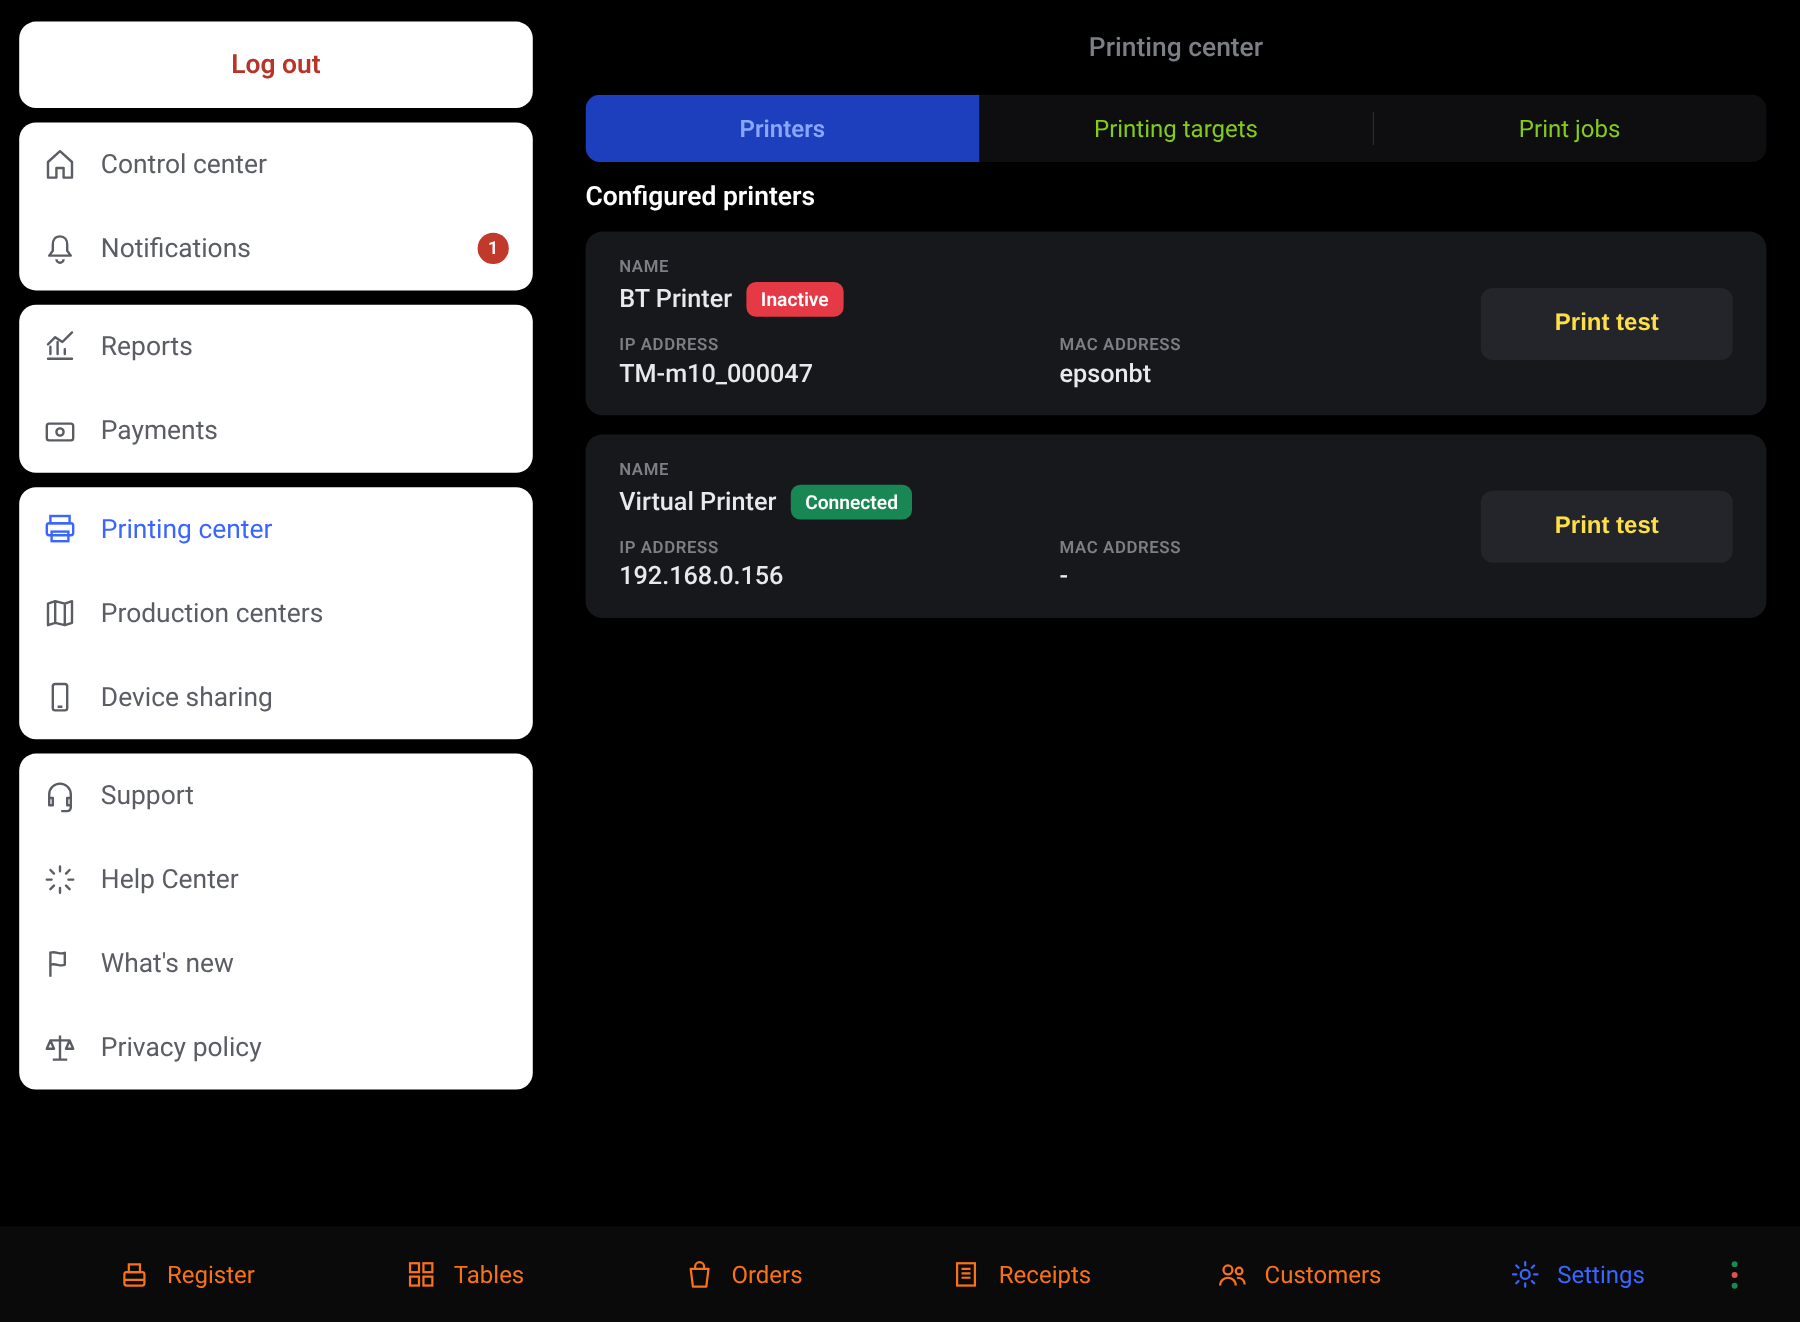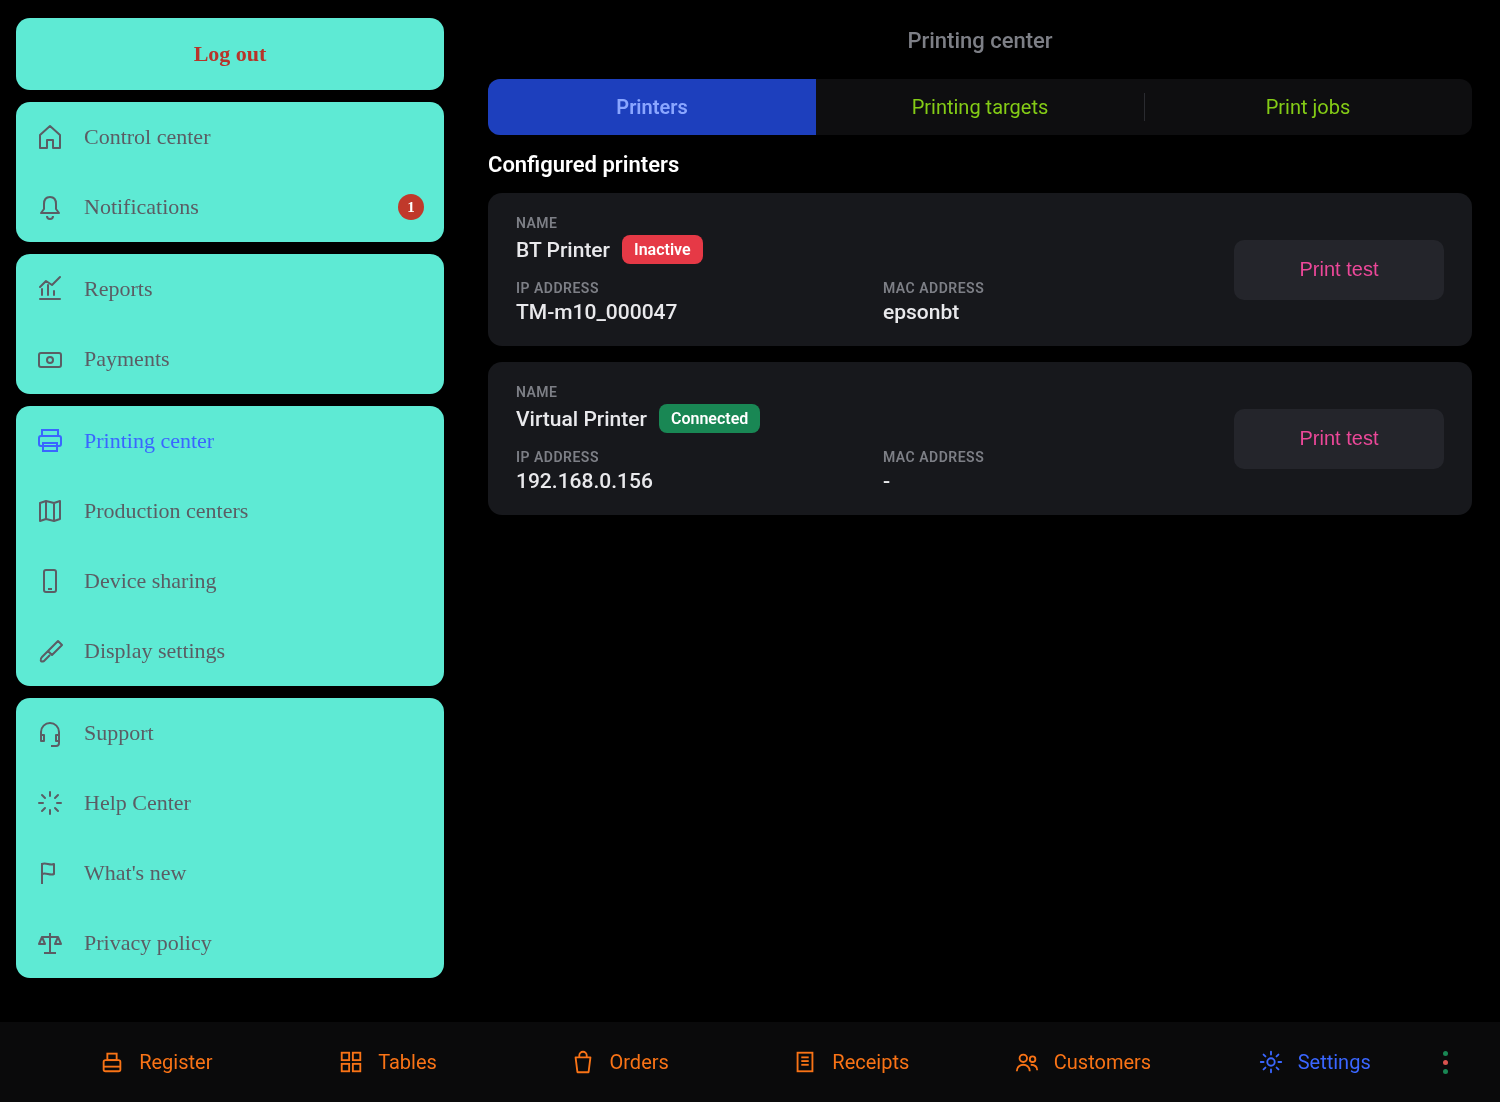--- a/index.html
+++ b/index.html
@@ -1,20 +1,20 @@
 <!DOCTYPE html>
 <html><head>
 <meta charset="utf-8">
 <style>
   * { box-sizing: border-box; margin: 0; padding: 0; }
   html, body { width: 1500px; height: 1102px; background: #000; color: #fff; font-family: -apple-system, BlinkMacSystemFont, "Segoe UI", Roboto, "Helvetica Neue", Arial, sans-serif; overflow: hidden; }
   .app { display: flex; flex-direction: column; width: 1500px; height: 1102px; }
   .body-row { display: flex; flex: 1; }
   .sidebar { width: 460px; padding: 18px 16px 0 16px; display: flex; flex-direction: column; gap: 12px; }
-  .side-group { background: #5eead4; border-radius: 14px; overflow: hidden; font-family: Liberation Serif, serif; }
+  .side-group { background: #ffffff; border-radius: 14px; overflow: hidden; }
   .logout { display: flex; align-items: center; justify-content: center; height: 72px; font-size: 22px; font-weight: 600; color: #b7342a; cursor: pointer; }
   .side-item { display: flex; align-items: center; height: 70px; padding: 0 20px; font-size: 22px; color: #5b5d64; cursor: pointer; }
   .side-item .icon { width: 28px; height: 28px; margin-right: 20px; display: flex; align-items: center; justify-content: center; }
   .side-item.active { color: #3a66ff; }
   .side-item .spacer { flex: 1; }
   .badge { background: #c0392b; color: #fff; border-radius: 999px; min-width: 26px; height: 26px; display: flex; align-items: center; justify-content: center; font-size: 15px; font-weight: 600; padding: 0 6px; }
   .main { flex: 1; padding: 16px 28px 0 28px; display: flex; flex-direction: column; }
   .page-title { text-align: center; font-size: 22px; color: #7d7f86; font-weight: 500; margin: 12px 0 26px; }
   .tabs { display: flex; background: #0e0e10; border-radius: 12px; height: 56px; overflow: hidden; }
   .tab { flex: 1; display: flex; align-items: center; justify-content: center; font-size: 20px; color: #84cc16; cursor: pointer; position: relative; }
@@ -23,21 +23,21 @@
   .tab.active + .tab::before, .tab.active::before { display: none; }
   .section-heading { font-size: 22px; font-weight: 600; color: #fff; margin: 17px 0 16px; }
   .card { background: #17181c; border-radius: 14px; padding: 22px 28px; margin-bottom: 16px; display: flex; align-items: center; gap: 24px; justify-content: center; }
   .card-main { flex: 1; display: grid; grid-template-columns: 1fr 1fr; row-gap: 16px; column-gap: 40px; }
   .field-label { font-size: 14px; letter-spacing: 0.5px; color: #7d7f86; font-weight: 600; margin-bottom: 4px; }
   .field-value { font-size: 21px; color: #e9e9ec; font-weight: 500; }
   .name-row { display: flex; align-items: center; gap: 12px; }
   .status-badge { font-size: 16px; font-weight: 600; padding: 5px 12px; border-radius: 8px; color: #fff; }
   .status-inactive { background: #e63946; }
   .status-connected { background: #198754; }
-  .print-test { background: #24252b; color: #ec4899; border: none; border-radius: 10px; height: 60px; width: 210px; font-size: 20px; font-weight: 400; cursor: pointer; }
+  .print-test { background: #24252b; color: #fde047; border: none; border-radius: 10px; height: 60px; width: 210px; font-size: 20px; font-weight: 700; cursor: pointer; }
   .full-span { grid-column: span 2; }
   .bottombar { height: 80px; background: #0a0a0b; display: flex; align-items: stretch; padding: 0 40px; }
   .bottom-item { flex: 1; display: flex; align-items: center; justify-content: center; gap: 14px; font-size: 20px; color: #f97316; cursor: pointer; }
   .bottom-item.active { color: #3a66ff; }
   .bottom-item .icon { width: 26px; height: 26px; display: flex; align-items: center; justify-content: center; }
   .status-dots { width: 30px; display: flex; flex-direction: column; align-items: center; justify-content: center; gap: 4px; }
   .status-dots span { width: 5px; height: 5px; border-radius: 50%; }
   svg { display: block; }
 </style>
 </head>
@@ -115,29 +115,20 @@
           </div>
           <div class="side-item">
             <span class="icon">
               <svg viewBox="0 0 28 28" width="28" height="28">
                 <use href="#phone-icon"></use>
               </svg>
             </span>
             <span>Device sharing</span>
             <span class="spacer"></span>
           </div>
-          <div class="side-item">
-            <span class="icon">
-              <svg viewBox="0 0 28 28" width="28" height="28">
-                <use href="#brush-icon"></use>
-              </svg>
-            </span>
-            <span>Display settings</span>
-            <span class="spacer"></span>
-          </div>
         </div>
         <div class="side-group">
           <div class="side-item">
             <span class="icon">
               <svg viewBox="0 0 28 28" width="28" height="28">
                 <use href="#headset-icon"></use>
               </svg>
             </span>
             <span>Support</span>
             <span class="spacer"></span>

